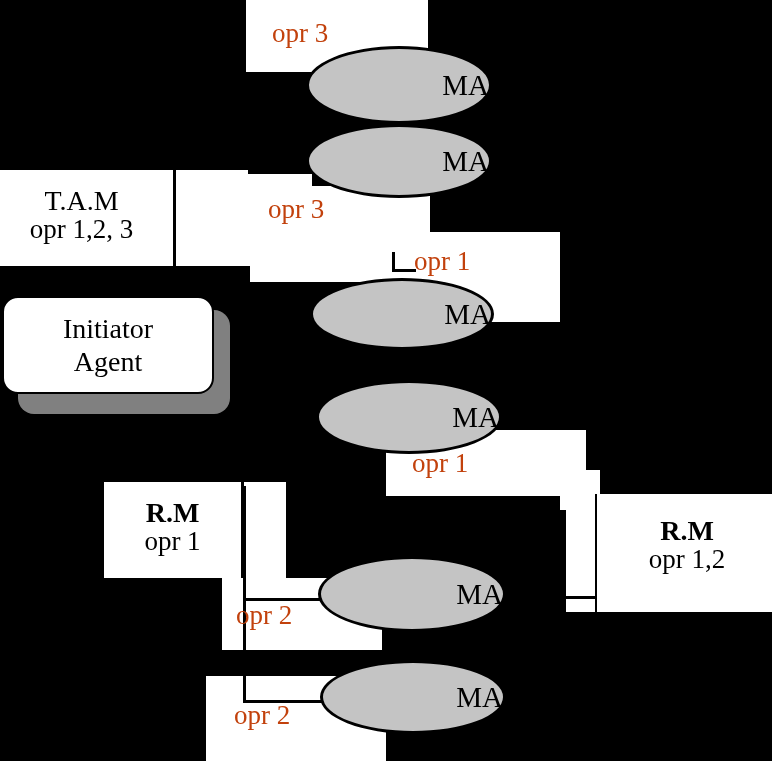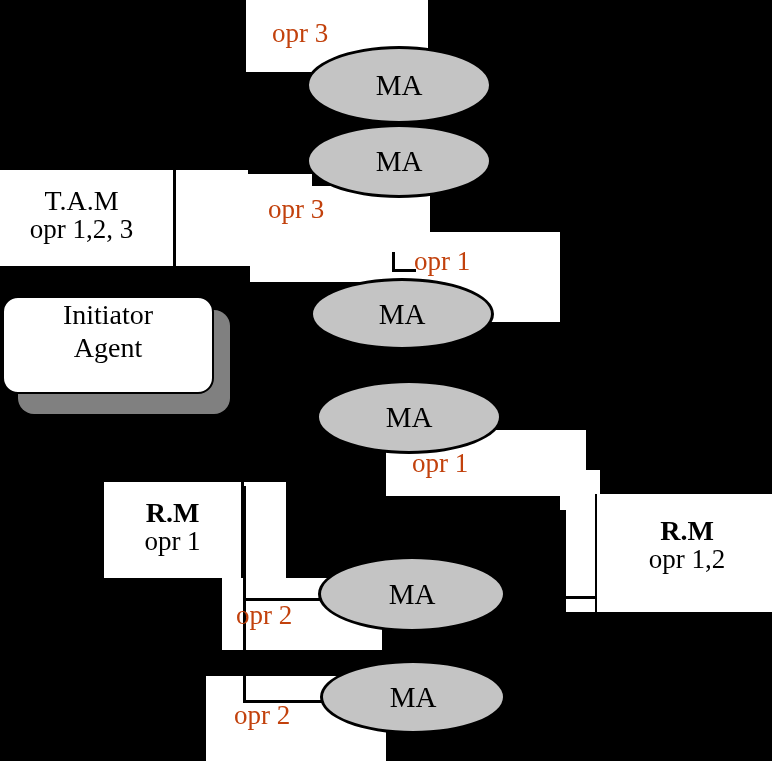--- a/index.html
+++ b/index.html
@@ -25,21 +25,21 @@
 
   
   .ma{
     position:absolute;
     background:#c4c4c4;
     border:3px solid #000000;
     border-radius:50%;
     box-sizing:border-box;
     display:flex;
     align-items:center;
-    justify-content:center;
+    justify-content:flex-end;
     color:#000;
     font-size:29px;
     font-family:"Liberation Serif", serif;
   }
 
   
   .box{
     position:absolute;
     background:#ffffff;
     box-sizing:border-box;
@@ -59,21 +59,21 @@
   }
   .agent{
     position:absolute;
     background:#ffffff;
     border:2px solid #000000;
     border-radius:16px;
     box-sizing:border-box;
     display:flex;
     flex-direction:column;
     align-items:center;
-    justify-content:flex-start;
+    justify-content:center;
     color:#000;
     font-size:28px;
     line-height:1.18;
     font-family:"Liberation Serif", serif;
   }
 
   
   .ln-v{position:absolute;background:#000000;width:3px;}
   .ln-h{position:absolute;background:#000000;height:3px;}
 </style>

